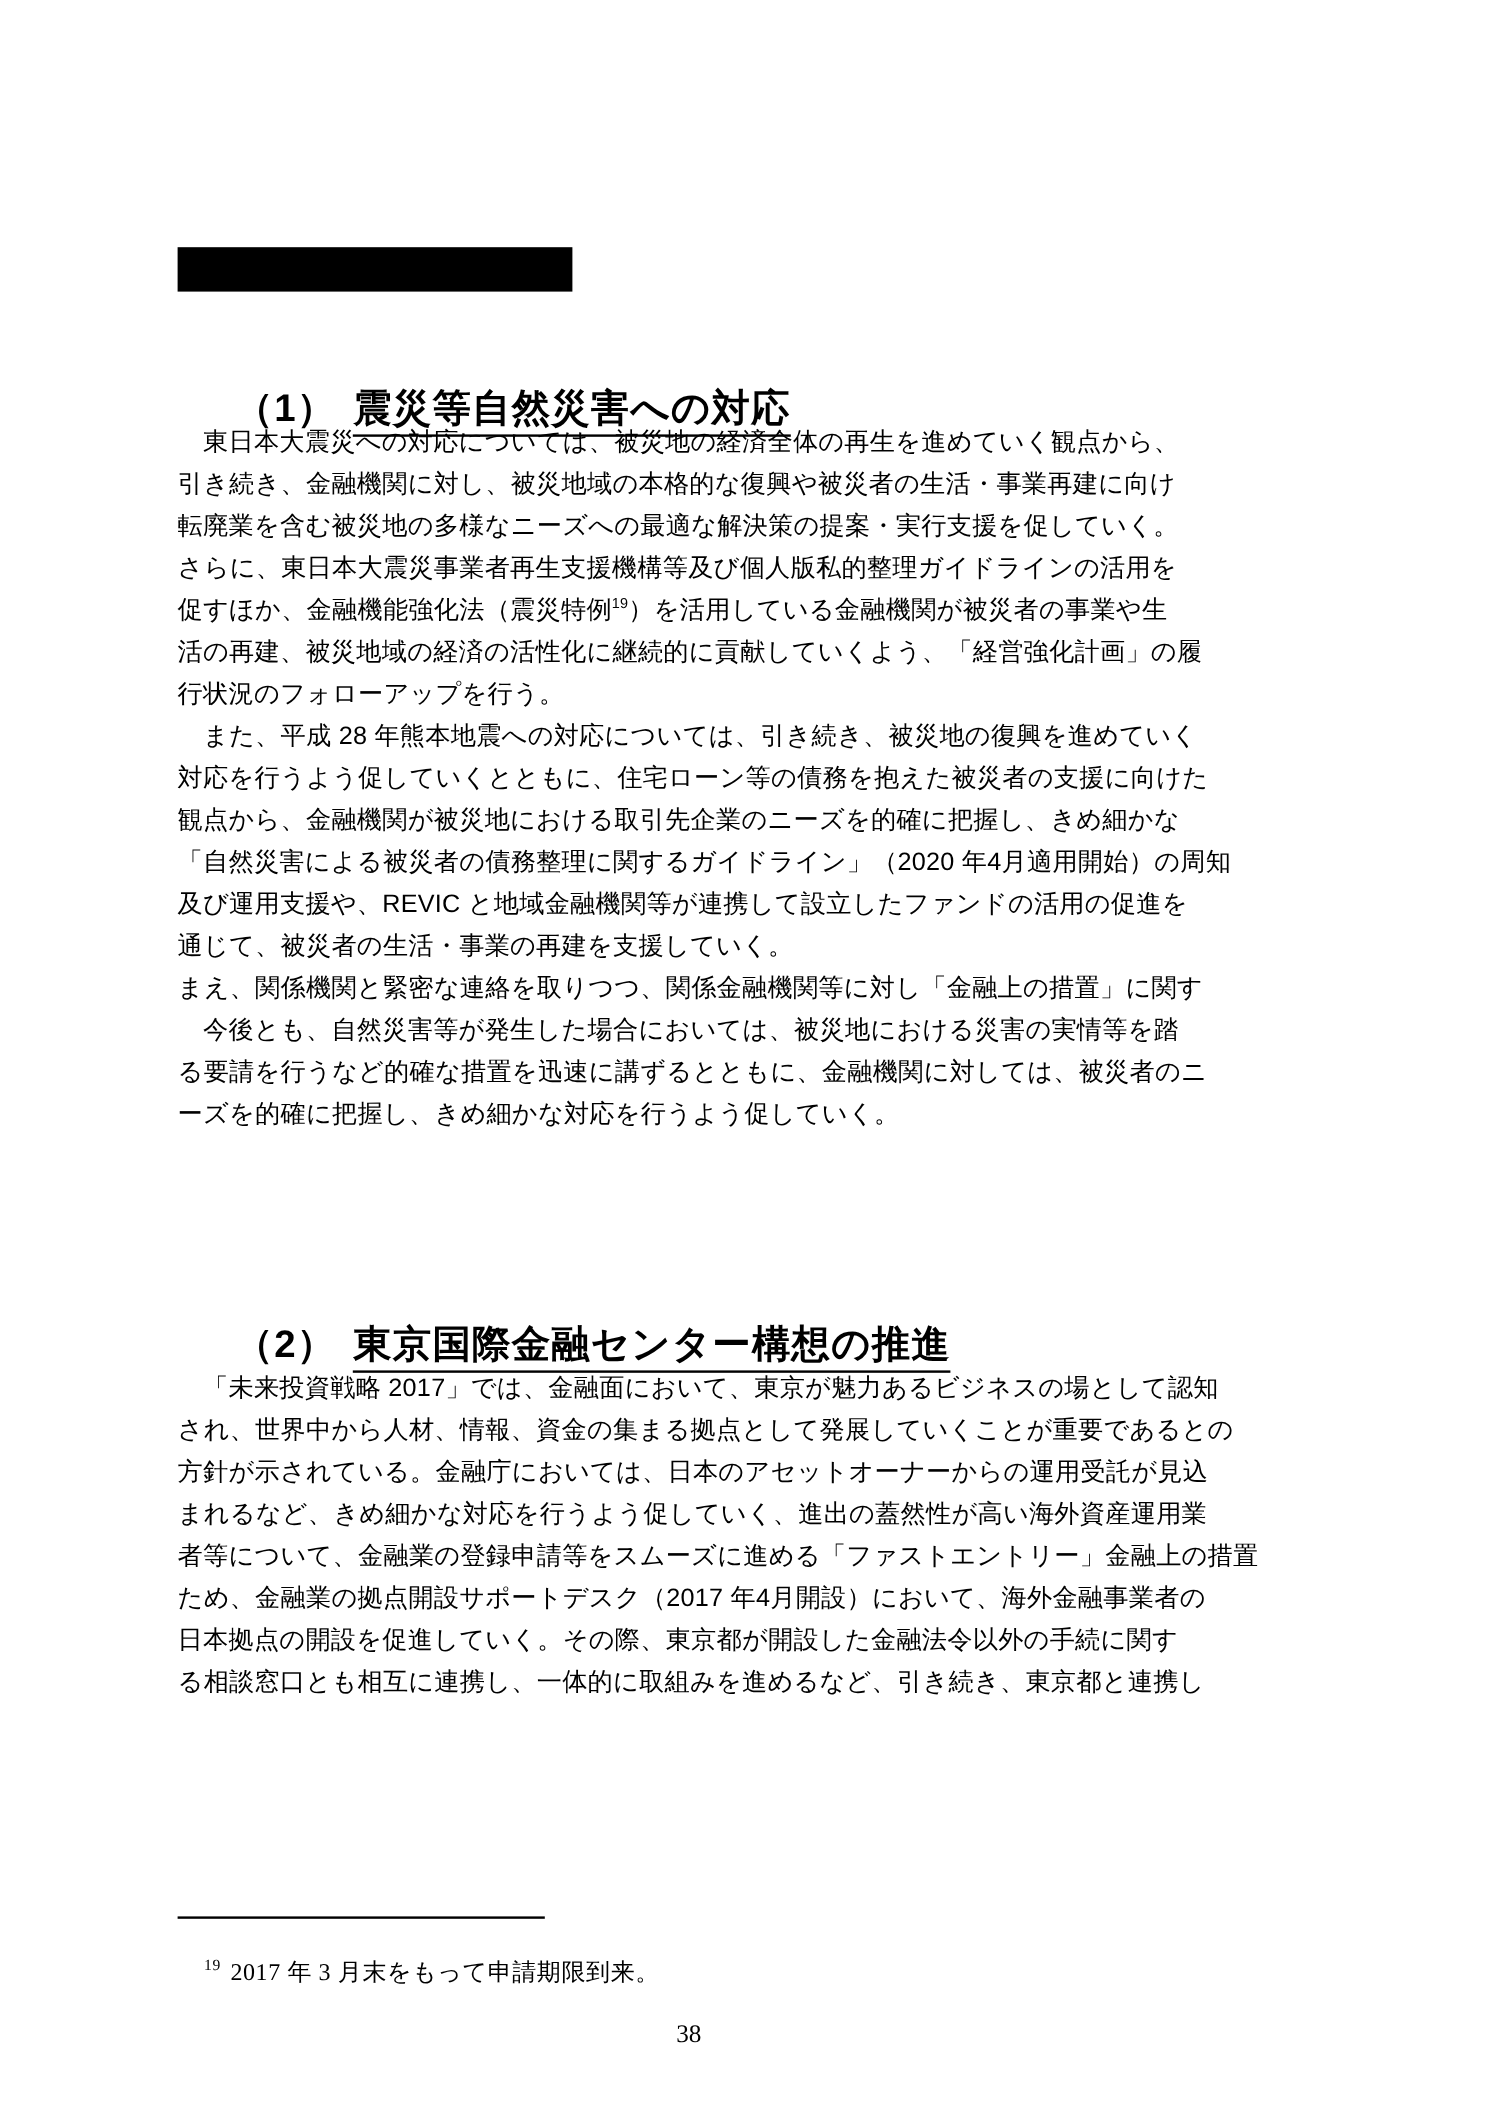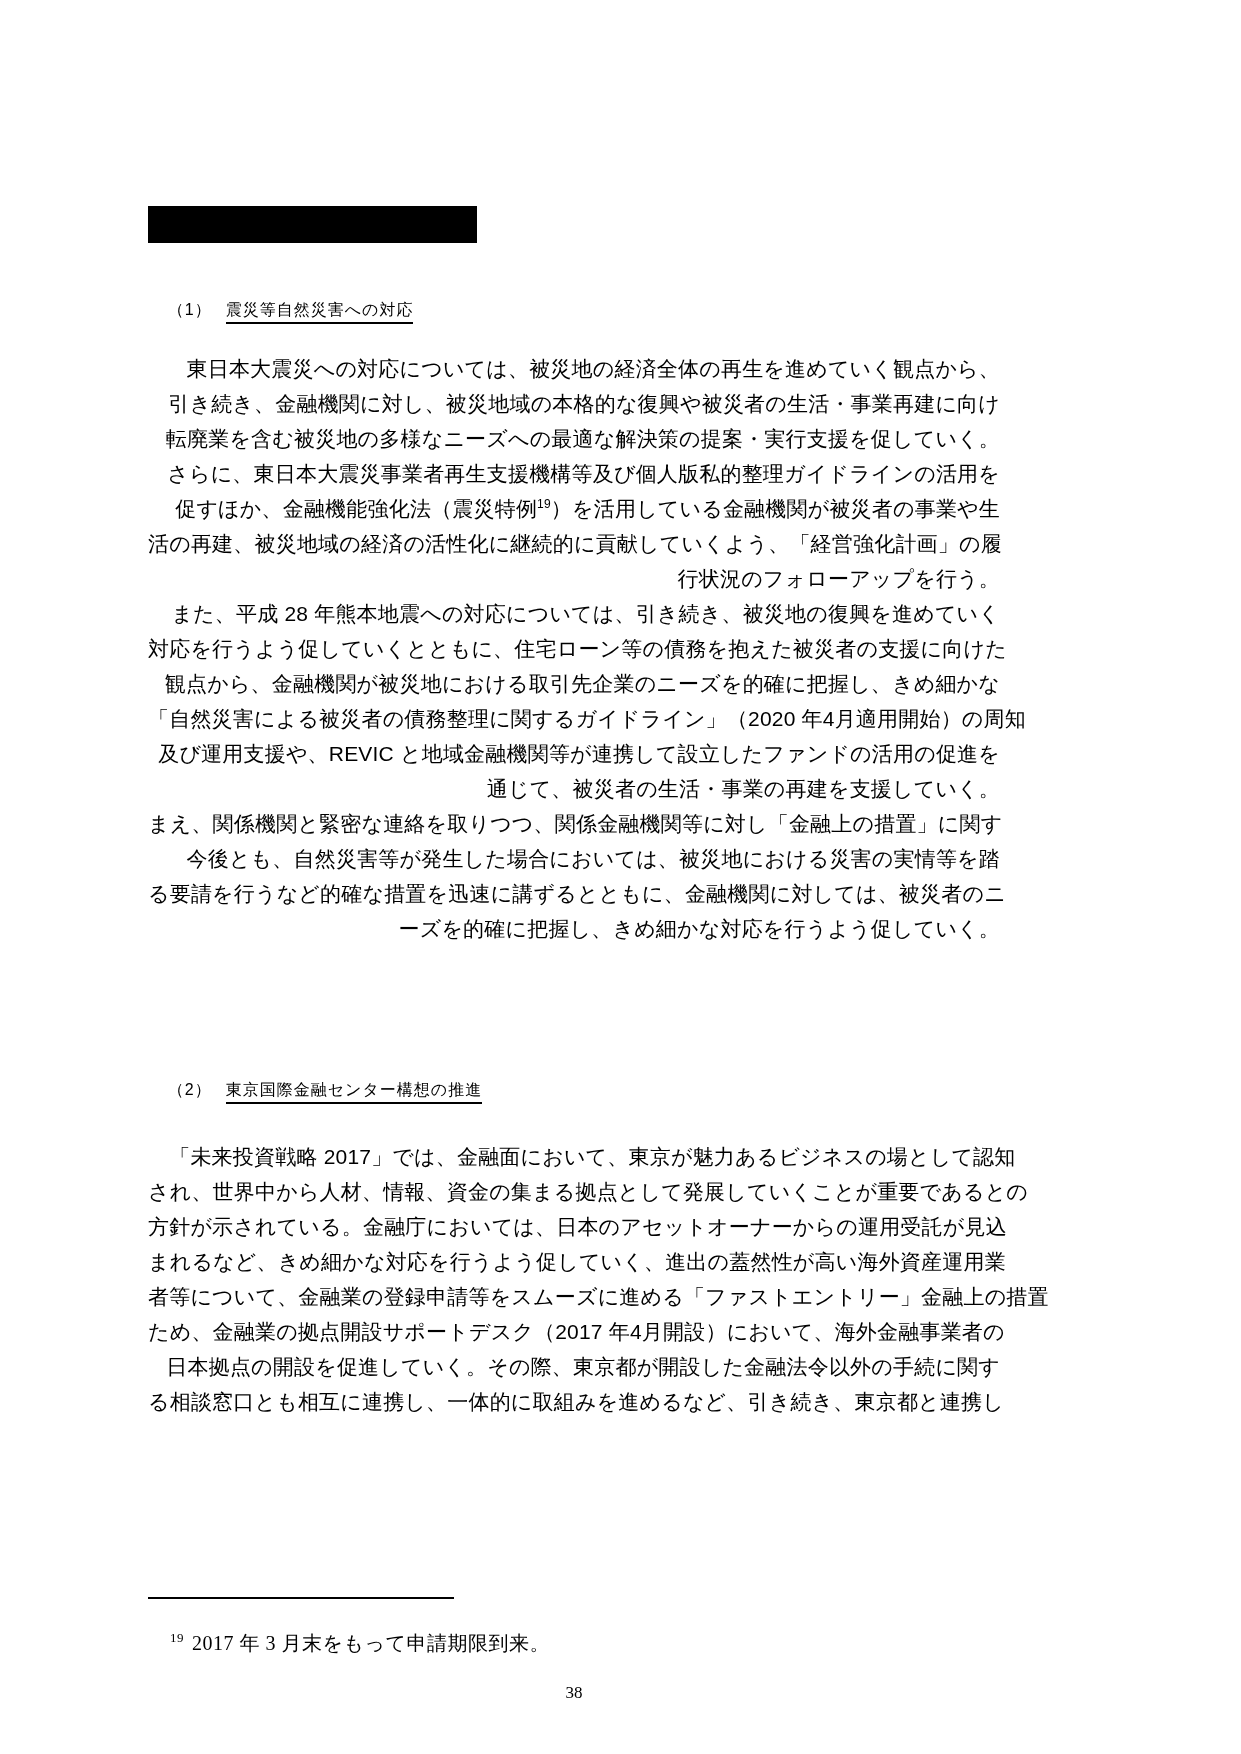--- a/index.html
+++ b/index.html
@@ -20,35 +20,34 @@
     position: absolute; left: 148px; top: 206px;
     height: 37px; line-height: 37px;
     background: #000000; color: #ffffff;
     font-size: 25px; font-weight: bold;
     letter-spacing: 1.5px;
     padding: 0 30px 0 8px;
     white-space: pre;
   }
   
   .sec-heading {
-    position: absolute; left: 146px;
-    font-size: 16px; font-weight: normal;
+    position: absolute; left: 156px;
+    font-size: 32px; font-weight: bold;
     letter-spacing: 1px;
     white-space: pre;
   }
   #sec1-heading { top: 282px; }
   #sec2-heading { top: 1062px; }
   .sec-num { margin-right: 14px; }
   .sec-title { border-bottom: 2px solid #000; padding-bottom: 4px; }
   
   .body-block {
     position: absolute; left: 148px; width: 852px;
     font-size: 21px; line-height: 35px;
     letter-spacing: 0.2px;
-    text-align: right;
   }
   #body1 { top: 351px; }
   #body2 { top: 1139px; }
   .line { height: 35px; white-space: pre; }
   sup.fn-ref {
     font-size: 12px; line-height: 0;
     vertical-align: super;
   }
   
   .footnote-rule {
@@ -64,21 +63,21 @@
   }
   .footnote .marker {
     font-size: 13px; vertical-align: super;
     line-height: 0; margin-right: 8px;
   }
   
   .page-number {
     position: absolute; left: 148px; top: 1683px;
     width: 852px; text-align: center;
     font-family: "Liberation Serif", serif;
-    font-size: 17px;
+    font-size: 21px;
   }
 </style>
 </head>
 <body>
 
 <div class="page">
 
   <div class="title-bar">
     <span>Ⅷ. その他の重点施策</span>
   </div>

